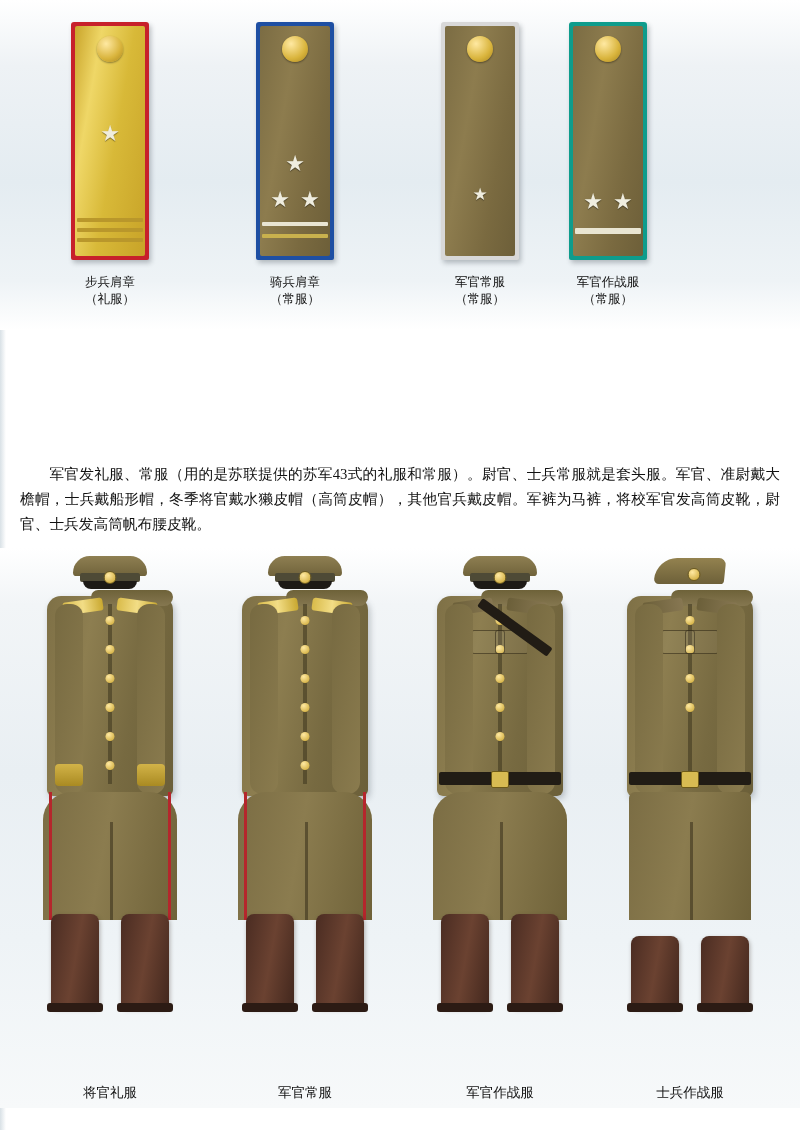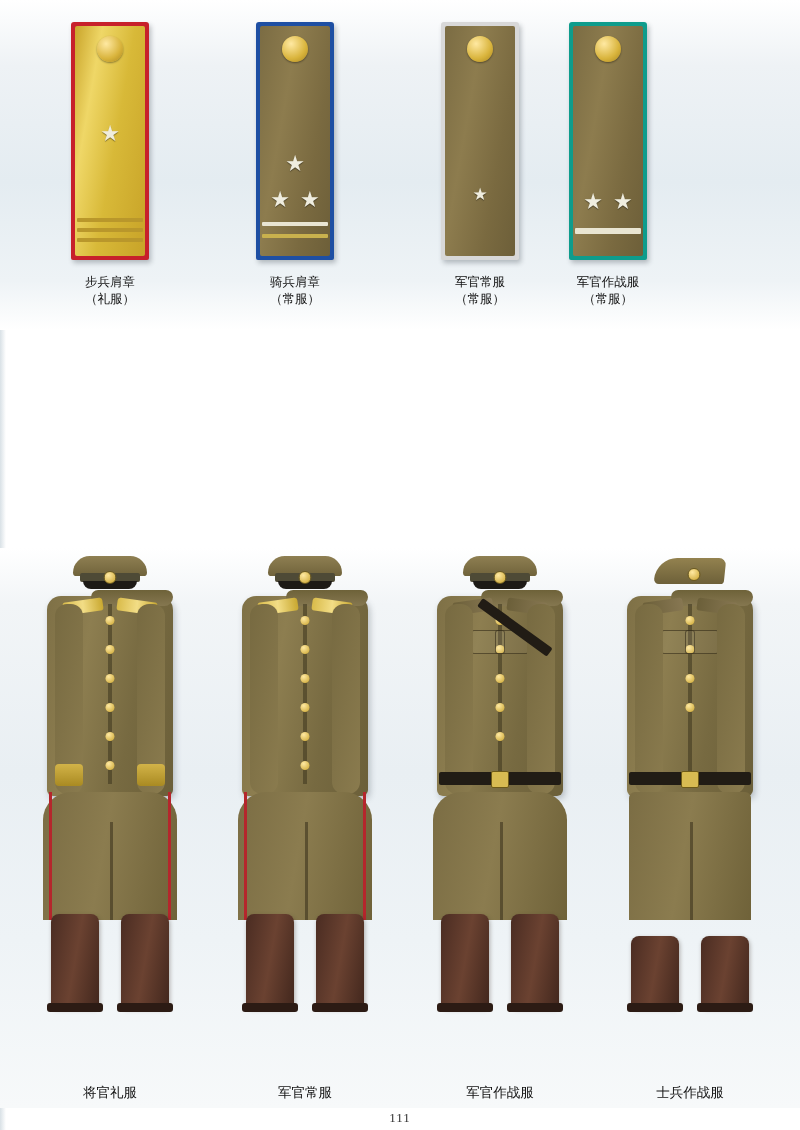--- a/index.html
+++ b/index.html
@@ -298,20 +298,21 @@
         <div class="caption">
           <span>军官作战服</span>
           <span class="sub">（常服）</span>
         </div>
       </div>
 
     </div>
 
   </div>
 
+  <div class="body-text">军官发礼服、常服（用的是苏联提供的苏军43式的礼服和常服）。尉官、士兵常服就是套头服。军官、准尉戴大檐帽，士兵戴船形帽，冬季将官戴水獭皮帽（高筒皮帽），其他官兵戴皮帽。军裤为马裤，将校军官发高筒皮靴，尉官、士兵发高筒帆布腰皮靴。</div>
 
   <div class="uniforms">
 
     <div class="fig" style="left:10px;">
       <div class="cap">
         <div class="crown"></div>
           <div class="band"></div>
           <div class="peak"></div>
           <div class="badge"></div>
       </div>
@@ -465,15 +466,14 @@
           </div>
         <div class="boot r short">
             <div class="sole"></div>
           </div>
       </div>
       <div class="fig-label" style="left:0;">士兵作战服</div>
     </div>
 
   </div>
 
-  <div class="page-num">111</div>
 
 </div>
 
 </body></html>

